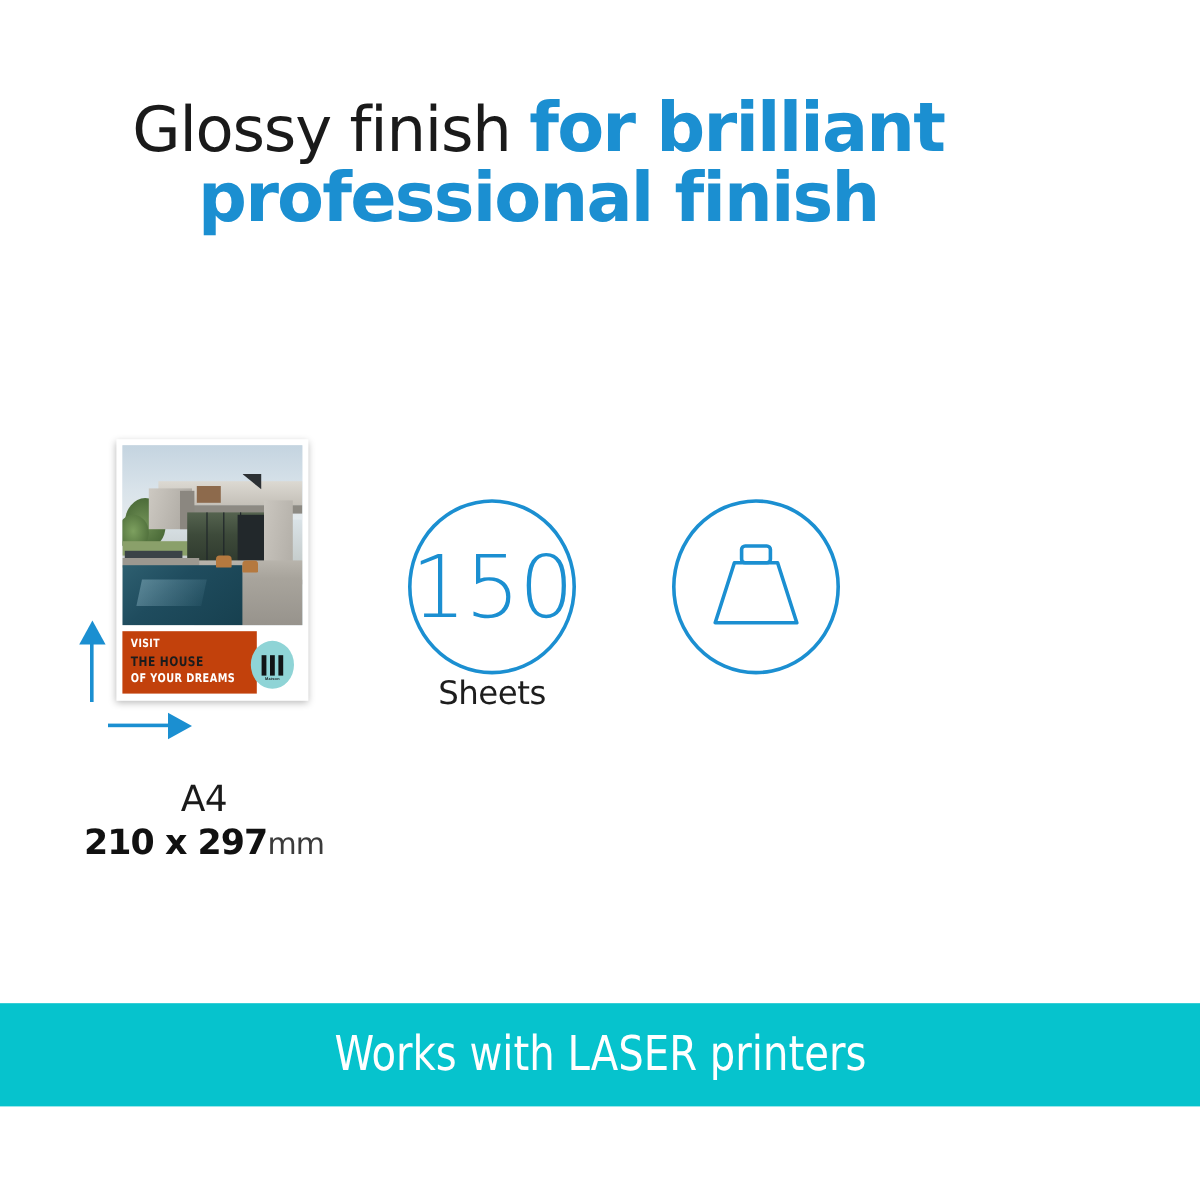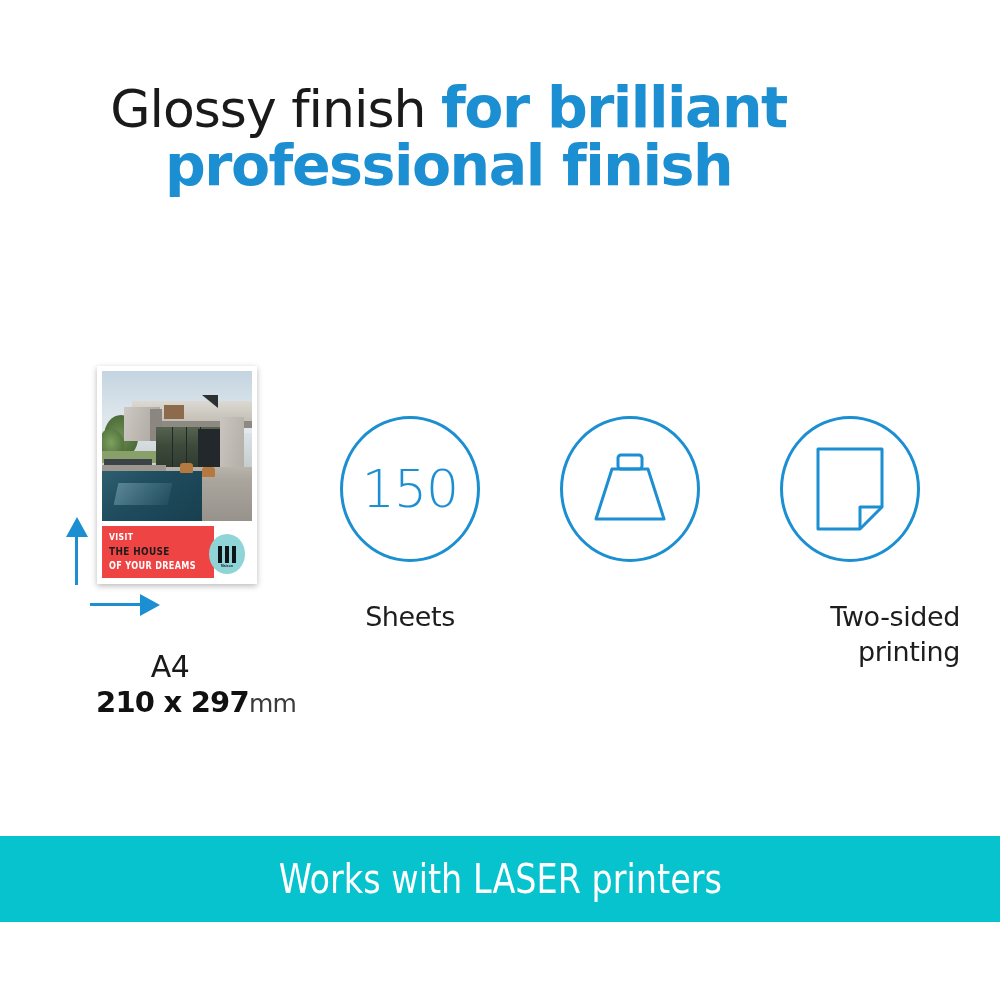--- a/index.html
+++ b/index.html
@@ -171,21 +171,21 @@
     position: absolute; width: 13px; height: 10px;
     background: #b5793f; border-radius: 3px 3px 1px 1px;
   }
 
   .flyer-band {
     position: absolute;
     left: 5px;
     bottom: 6px;
     width: 112px;
     height: 52px;
-    background: #ef4444;
+    background: #c2410c;
   }
   .band-line {
     position: absolute;
     left: 7px;
     font-family: "DejaVu Sans Condensed", "Liberation Sans Narrow", "DejaVu Sans", sans-serif;
     font-weight: 700;
     font-size: 10.5px;
     letter-spacing: 0.4px;
     white-space: nowrap;
     transform: scaleX(0.9);
@@ -283,21 +283,20 @@
     margin-top: 28px;
   }
   .size-dims {
     font-family: "DejaVu Sans", sans-serif;
     font-size: 29px;
     font-weight: 700;
     color: #111111;
     line-height: 1.2;
     letter-spacing: -0.8px;
     white-space: nowrap;
-    text-align: right;
   }
   .size-dims .unit {
     font-weight: 400;
     font-size: 25px;
     color: #3b3b3b;
   }
 
   
   .features {
     position: absolute;
@@ -317,33 +316,32 @@
     height: 146px;
     border: 3px solid #1b8fd1;
     border-radius: 50%;
     display: flex;
     align-items: center;
     justify-content: center;
     box-sizing: border-box;
   }
   .circle-num {
     font-family: "DejaVu Sans", sans-serif;
-    font-size: 52px;
+    font-size: 72px;
     font-weight: 300;
     color: #1b8fd1;
     letter-spacing: -1px;
     line-height: 1;
   }
   .feat-label {
-    margin-top: 38px;
     font-family: "DejaVu Sans", sans-serif;
     font-size: 27px;
     font-weight: 400;
     color: #1d1d1d;
-    text-align: right;
+    text-align: left;
     line-height: 1.28;
     letter-spacing: -0.4px;
   }
 
   
   .banner {
     position: absolute;
     left: 0;
     top: 836px;
     width: 1000px;
@@ -447,27 +445,18 @@
 
   <div class="feature">
     <div class="circle">
       <svg width="84" height="80" viewBox="0 0 84 80">
         <rect x="30" y="6" width="24" height="14" rx="3" fill="none" stroke="#1b8fd1" stroke-width="3"></rect>
         <path d="M24 20 H60 L76 70 H8 Z" fill="none" stroke="#1b8fd1" stroke-width="3" stroke-linejoin="round"></path>
       </svg>
     </div>
   </div>
 
-  <div class="feature">
-    <div class="circle">
-      <svg width="76" height="88" viewBox="0 0 76 88">
-        <path d="M6 4 H70 V62 L48 84 H6 Z" fill="none" stroke="#1b8fd1" stroke-width="3" stroke-linejoin="round"></path>
-        <path d="M70 62 H48 V84" fill="none" stroke="#1b8fd1" stroke-width="3" stroke-linejoin="round"></path>
-      </svg>
-    </div>
-    <div class="feat-label">Two-sided printing</div>
-  </div>
 
 </div>
 
 <div class="banner">
   <span class="banner-text">Works with LASER printers</span>
 </div>
 
 </body></html>

